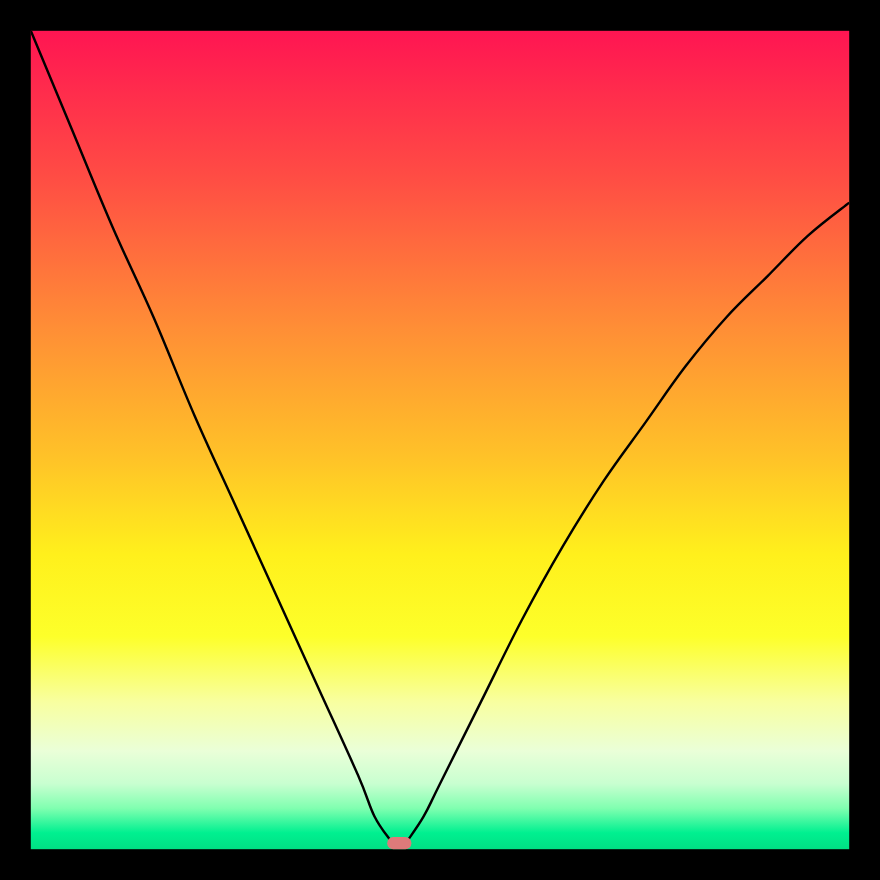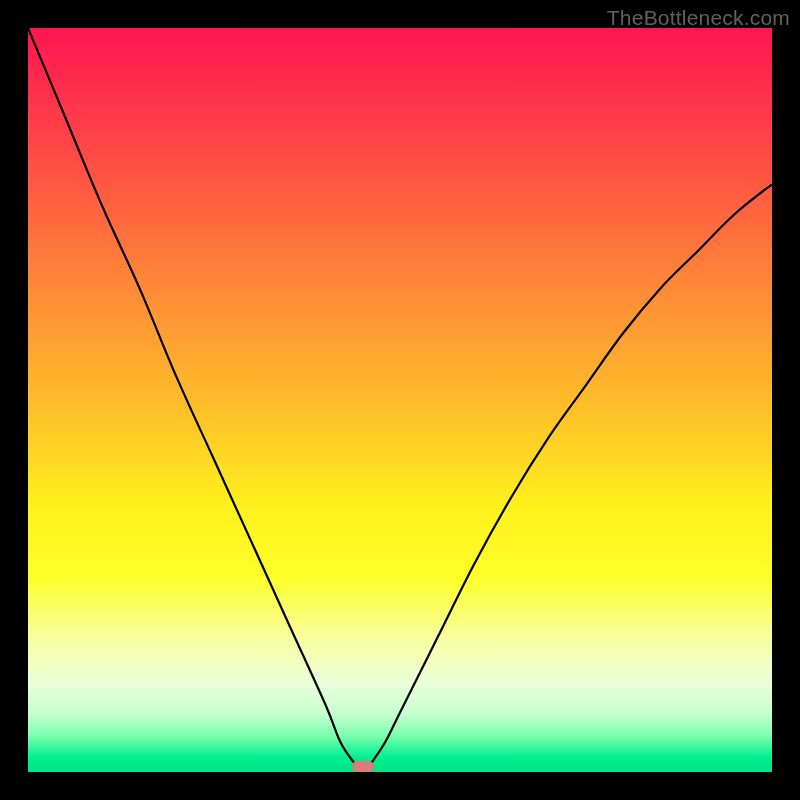--- a/index.html
+++ b/index.html
@@ -67,14 +67,13 @@
   <div class="plot-area">
 
     <svg class="curve-svg" viewBox="0 0 744 744" preserveAspectRatio="none">
       <path id="left-path" fill="none" stroke="#000" stroke-width="2.2" d="M 0 0 C 6.696000000000001 16.070399999999996 23.808 57.13919999999998 37.2 89.27999999999997 C 50.592000000000006 121.42079999999996 61.00800000000001 147.75839999999994 74.4 178.55999999999995 C 87.792 209.36159999999995 98.208 229.59839999999997 111.6 260.4 C 124.99199999999999 291.2016 135.40800000000002 318.8784 148.8 349.68 C 162.192 380.4816 172.608 402.05760000000004 186 431.52000000000004 C 199.392 460.98240000000004 209.808 483.8976 223.2 513.36 C 236.59199999999998 542.8224 247.00799999999998 565.7376 260.4 595.2 C 273.792 624.6624 288.22560000000004 655.6128 297.6 677.04 C 306.9744 698.4671999999999 307.12319999999994 703.5264 312.47999999999996 714.24 C 317.8368 724.9536 324.6816 732.5423999999999 327.36 736.56"></path>
       <path id="right-path" fill="none" stroke="#000" stroke-width="2.2" d="M 342.24 736.56 C 344.9184 732.5423999999999 351.7632 723.6144 357.12 714.24 C 362.4768 704.8656 362.6256 703.2288 372 684.48 C 381.3744 665.7312000000001 395.80800000000005 636.864 409.20000000000005 610.08 C 422.59200000000004 583.296 433.008 561.1247999999999 446.4 535.68 C 459.792 510.23519999999996 470.208 491.4864 483.6 468.72 C 496.992 445.95360000000005 507.40799999999996 429.288 520.8 409.2 C 534.192 389.11199999999997 544.608 375.8688 558 357.12 C 571.392 338.3712 581.808 322.44960000000003 595.2 305.04 C 608.5920000000001 287.6304 619.008 275.1312 632.4 260.4 C 645.7919999999999 245.66879999999998 656.2080000000001 236.59200000000004 669.6 223.20000000000005 C 682.992 209.80800000000005 693.4079999999999 198.05280000000002 706.8 186 C 720.192 173.94719999999998 737.304 161.5968 744 156.24"></path>
     </svg>
 
     <div class="marker" id="min-marker" style="left: 323.64px; top: 732.84px; width: 22.32px; height: 11.16px; background: rgb(221, 122, 122);"></div>
   </div>
 
-  <div class="watermark">TheBottleneck.com</div>
 </div>
 
 </body></html>

